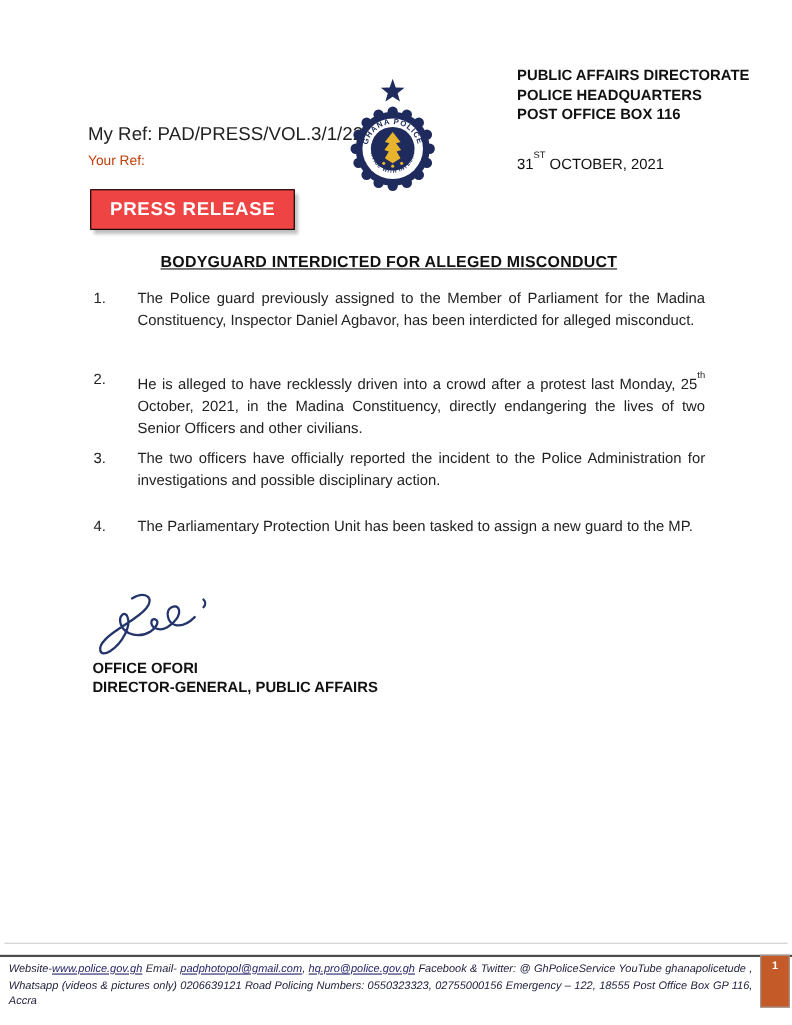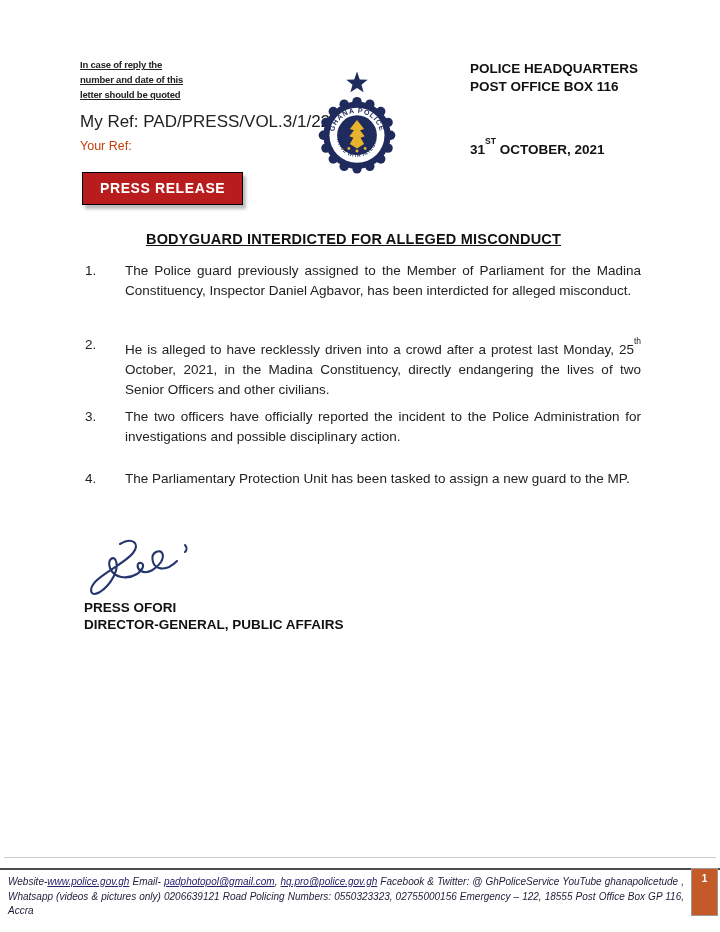--- a/index.html
+++ b/index.html
@@ -8,28 +8,28 @@
     font-family:"Liberation Sans",sans-serif;color:#1c1c1c;overflow:hidden;
     margin:0 auto;
   }
   
   .reply-note{position:absolute;left:80px;top:57px;width:118px;font-size:9.5px;font-weight:bold;line-height:15px;color:#222;}
   .reply-note .line{text-decoration:underline;letter-spacing:-0.2px;}
   .my-ref{position:absolute;left:80px;top:112px;font-size:17px;color:#222;}
   .your-ref{position:absolute;left:80px;top:139px;font-size:12.5px;color:#c2410c;}
   
   .header-right{position:absolute;left:470px;top:60px;font-weight:bold;font-size:13.5px;line-height:17.5px;color:#111;}
-  .doc-date{position:absolute;left:470px;top:140px;font-weight:bold;font-size:13.5px;color:#111;}
+  .doc-date{position:absolute;left:470px;top:140px;font-weight:normal;font-size:13.5px;color:#111;}
   sup.sp{font-size:8.5px;position:relative;top:-4px;}
   
   .logo-wrap{position:absolute;left:306px;top:70px;}
   
   .press-box{
-    position:absolute;left:82px;top:172px;background:#b91c1c;color:#ffffff;
-    font-weight:bold;font-size:14px;letter-spacing:0.6px;padding:7px 17px 8px 17px;
+    position:absolute;left:82px;top:172px;background:#ef4444;color:#ffffff;
+    font-weight:bold;font-size:17px;letter-spacing:0.6px;padding:7px 17px 8px 17px;
     border:1px solid #000;box-shadow:3px 4px 3px #bdbdbd;
   }
   
   .doc-title{
     position:absolute;left:0;top:231px;width:707px;text-align:center;
     font-weight:bold;font-size:14.5px;text-decoration:underline;letter-spacing:0.2px;color:#111;
   }
   
   .item{position:absolute;left:85px;width:556px;display:flex;font-size:13.5px;line-height:20px;color:#222;}
   .item .num{width:40px;flex:none;}
@@ -53,25 +53,20 @@
     position:absolute;left:691px;top:868px;width:27px;height:48px;box-sizing:border-box;
     background:#c35a28;border:1px solid #9a9a9a;color:#ffffff;font-size:10px;font-weight:bold;
     text-align:center;padding-top:4px;
   }
 </style>
 </head>
 <body>
 
 <div class="page">
 
-  <div class="reply-note">
-    <div class="line">In case of reply the</div>
-    <div class="line">number and date of this</div>
-    <div class="line">letter should be quoted</div>
-  </div>
   <div class="my-ref">My Ref: PAD/PRESS/VOL.3/1/227</div>
   <div class="your-ref">Your Ref:</div>
 
   <div class="logo-wrap">
     <svg width="102" height="106" viewBox="0 0 100 104">
       <defs>
         <path id="arcTop" d="M 27 65 A 23 23 0 0 1 73 65"></path>
         <path id="arcBot" d="M 30.5 66 A 19.5 19.5 0 0 0 69.5 66"></path>
       </defs>
 
@@ -109,20 +104,21 @@
       <text font-family="Liberation Sans, sans-serif" font-size="7" font-weight="bold" fill="#1e2b5c" letter-spacing="0.8">
         <textPath href="#arcTop" startOffset="50%" text-anchor="middle">GHANA POLICE</textPath>
       </text>
       <text font-family="Liberation Sans, sans-serif" font-size="4.6" font-weight="bold" fill="#1e2b5c" letter-spacing="0.6">
         <textPath href="#arcBot" startOffset="50%" text-anchor="middle">SERVICE WITH INTEGRITY</textPath>
       </text>
     </svg>
   </div>
 
   <div class="header-right">
+    <div>PUBLIC AFFAIRS DIRECTORATE</div>
     <div>POLICE HEADQUARTERS</div>
     <div>POST OFFICE BOX 116</div>
   </div>
   <div class="doc-date"><span>31</span><sup class="sp">ST</sup><span> OCTOBER, 2021</span></div>
 
   <div class="press-box">PRESS RELEASE</div>
 
   <div class="doc-title">BODYGUARD INTERDICTED FOR ALLEGED MISCONDUCT</div>
 
   <div class="item item-1">
@@ -145,21 +141,21 @@
   <div class="sig">
     <svg width="135" height="62" viewBox="0 0 135 62">
       <g fill="none" stroke="#23356b" stroke-width="2.1" stroke-linecap="round" stroke-linejoin="round">
         <path d="M 38 7 C 50 0, 59 6, 51 16 C 43 26, 24 34, 14 44 C 6 52, 8 61, 18 55 C 30 47, 37 32, 34 24 C 32 18, 25 22, 28 31 C 32 41, 45 43, 55 37 C 61 33, 63 27, 59 26 C 55 25, 54 31, 59 34 C 66 38, 75 31, 79 25 C 83 18, 80 12, 74 15 C 68 18, 70 29, 77 31 C 84 33, 91 28, 95 24"></path>
         <path d="M 103 8 C 105 10, 105 13, 103 15"></path>
       </g>
     </svg>
   </div>
 
   <div class="signer">
-    <div>PRESS OFORI</div>
+    <div>OFFICE OFORI</div>
     <div>DIRECTOR-GENERAL, PUBLIC AFFAIRS</div>
   </div>
 
   <div class="rule-light"></div>
   <div class="rule-dark"></div>
   <div class="footer-text"><span>Website-</span><span class="link">www.police.gov.gh</span><span> Email- </span><span class="link">padphotopol@gmail.com</span><span>, </span><span class="link">hq.pro@police.gov.gh</span><span> Facebook &amp; Twitter: @ GhPoliceService YouTube ghanapolicetude , Whatsapp (videos &amp; pictures only) 0206639121 Road Policing Numbers: 0550323323, 02755000156 Emergency – 122, 18555 Post Office Box GP 116, Accra</span></div>
   <div class="page-badge">1</div>
 
 </div>
 

